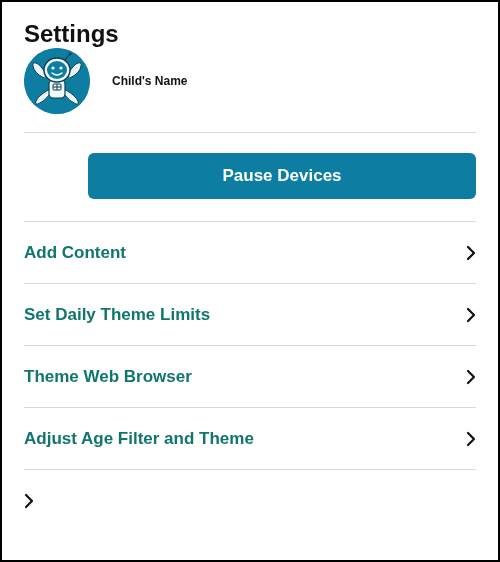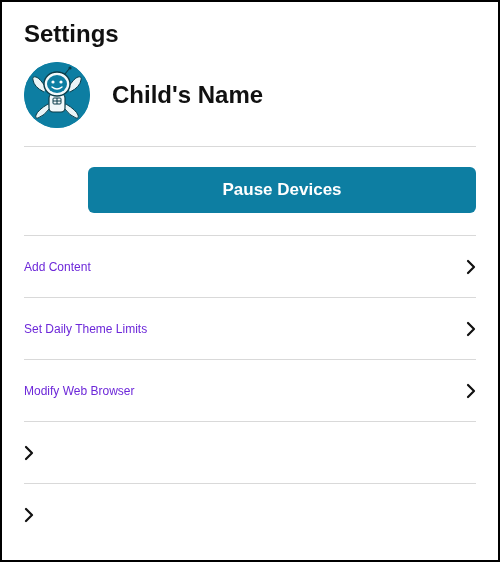--- a/index.html
+++ b/index.html
@@ -12,41 +12,40 @@
     width: 500px;
     height: 562px;
     border: 2px solid #000;
     padding: 18px 22px 0 22px;
     overflow: hidden;
   }
   .title {
     font-size: 24px;
     font-weight: 700;
     color: #111;
-    margin-bottom: 14px;
   }
   .profile-row {
     display: flex;
     align-items: center;
     gap: 22px;
     margin-bottom: 18px;
   }
   .avatar {
     width: 66px;
     height: 66px;
     border-radius: 50%;
     background: #0d7ea2;
     display: flex;
     align-items: center;
     justify-content: center;
     overflow: hidden;
     flex-shrink: 0;
   }
   .profile-name {
-    font-size: 24px;
+    font-size: 12px;
     font-weight: 700;
     color: #111;
   }
   .divider {
     border: none;
     border-top: 1px solid #d9d9d9;
     margin: 0;
   }
   .button-row {
     display: flex;
@@ -67,23 +66,23 @@
   }
   .list-item {
     display: flex;
     align-items: center;
     justify-content: space-between;
     height: 62px;
     border-top: 1px solid #d9d9d9;
     cursor: pointer;
   }
   .list-item-label {
-    font-size: 12px;
-    font-weight: 400;
-    color: #6d28d9;
+    font-size: 17px;
+    font-weight: 700;
+    color: #0f766e;
   }
   .chevron {
     flex-shrink: 0;
   }
 </style>
 </head>
 <body>
 
 <div class="frame">
 
@@ -133,27 +132,28 @@
   </div>
 
   <div class="list-item">
     <span class="list-item-label">Set Daily Theme Limits</span>
     <svg class="chevron" width="10" height="16" viewBox="0 0 10 16">
         <path d="M2 2 L8 8 L2 14" stroke="#111" stroke-width="2.2" fill="none" stroke-linecap="round" stroke-linejoin="round"></path>
       </svg>
   </div>
 
   <div class="list-item">
-    <span class="list-item-label">Modify Web Browser</span>
+    <span class="list-item-label">Theme Web Browser</span>
     <svg class="chevron" width="10" height="16" viewBox="0 0 10 16">
         <path d="M2 2 L8 8 L2 14" stroke="#111" stroke-width="2.2" fill="none" stroke-linecap="round" stroke-linejoin="round"></path>
       </svg>
   </div>
 
   <div class="list-item">
+    <span class="list-item-label">Adjust Age Filter and Theme</span>
     <svg class="chevron" width="10" height="16" viewBox="0 0 10 16">
         <path d="M2 2 L8 8 L2 14" stroke="#111" stroke-width="2.2" fill="none" stroke-linecap="round" stroke-linejoin="round"></path>
       </svg>
   </div>
 
   <div class="list-item">
     <svg class="chevron" width="10" height="16" viewBox="0 0 10 16">
         <path d="M2 2 L8 8 L2 14" stroke="#111" stroke-width="2.2" fill="none" stroke-linecap="round" stroke-linejoin="round"></path>
       </svg>
   </div>

